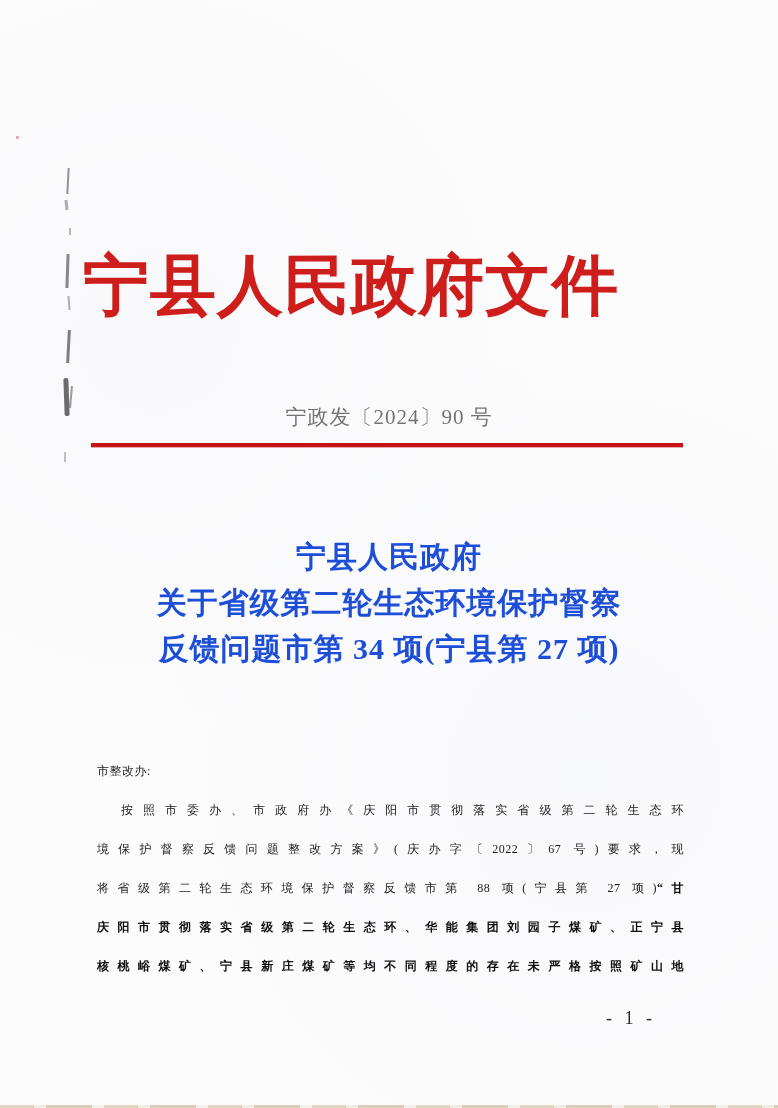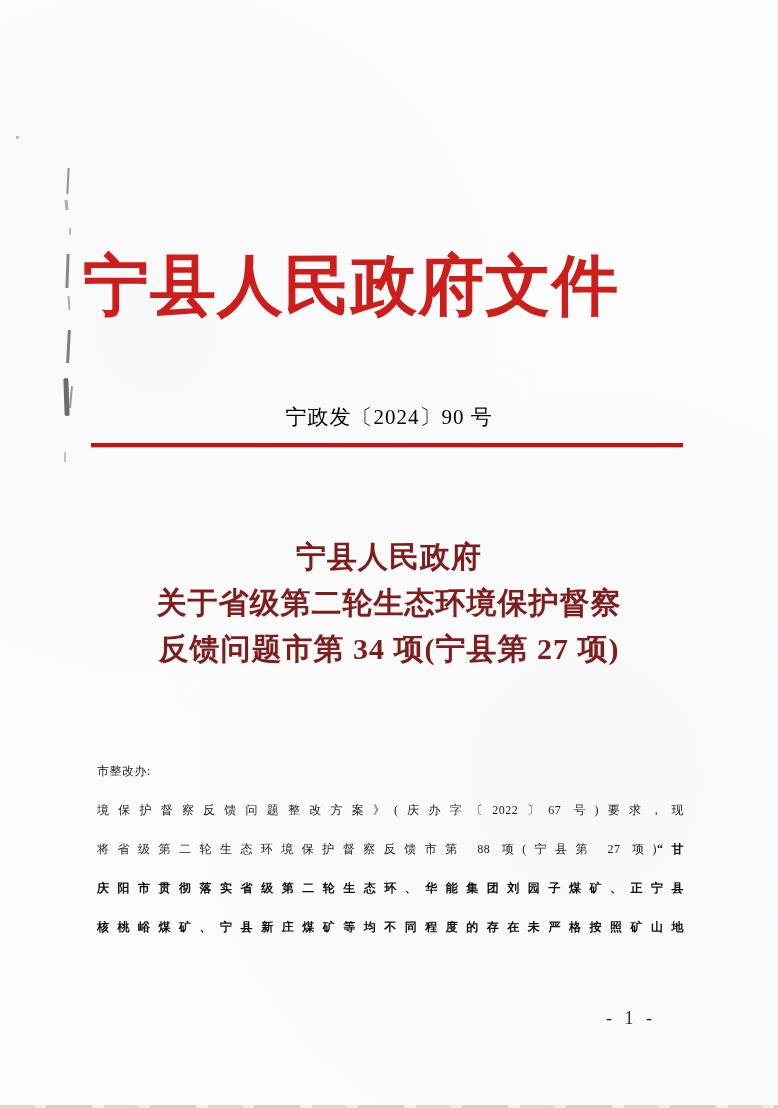--- a/index.html
+++ b/index.html
@@ -44,21 +44,21 @@
 
   .doc-number {
     position: absolute;
     top: 400px;
     left: 0;
     width: 778px;
     text-align: center;
     font-size: 21px;
     line-height: 34px;
     letter-spacing: 1px;
-    color: #000000;
+    color: #737373;
   }
 
   .red-rule {
     position: absolute;
     top: 443px;
     left: 91px;
     width: 592px;
     height: 4px;
     background: #c61312;
     box-shadow: 0 1px 0 rgba(198,19,18,0.35);
@@ -67,21 +67,21 @@
   .title-block {
     position: absolute;
     top: 534px;
     left: 0;
     width: 778px;
     text-align: center;
     font-size: 30px;
     line-height: 46px;
     font-weight: 700;
     letter-spacing: 1px;
-    color: #7f1d1d;
+    color: #1d4ed8;
   }
 
   .body-block {
     position: absolute;
     top: 752px;
     left: 97px;
     width: 587px;
     font-size: 12px;
     line-height: 39px;
     color: #1b1b1d;
@@ -155,20 +155,21 @@
   <div class="red-rule"></div>
 
   <div class="title-block">
     <div>宁县人民政府</div>
     <div>关于省级第二轮生态环境保护督察</div>
     <div>反馈问题市第 34 项(宁县第 27 项)</div>
   </div>
 
   <div class="body-block">
     <div class="line">市整改办:</div>
+    <div class="line just indent">按照市委办、市政府办《庆阳市贯彻落实省级第二轮生态环</div>
     <div class="line just">境保护督察反馈问题整改方案》(庆办字〔2022〕67 号)要求，现</div>
     <div class="line just"><span>将省级第二轮生态环境保护督察反馈市第 88 项(宁县第 27 项)</span><span class="bold">“甘</span></div>
     <div class="line just bold">庆阳市贯彻落实省级第二轮生态环、华能集团刘园子煤矿、正宁县</div>
     <div class="line just bold">核桃峪煤矿、宁县新庄煤矿等均不同程度的存在未严格按照矿山地</div>
   </div>
 
   <div class="page-number">- 1 -</div>
 
   <div class="bottom-edge"></div>
 

